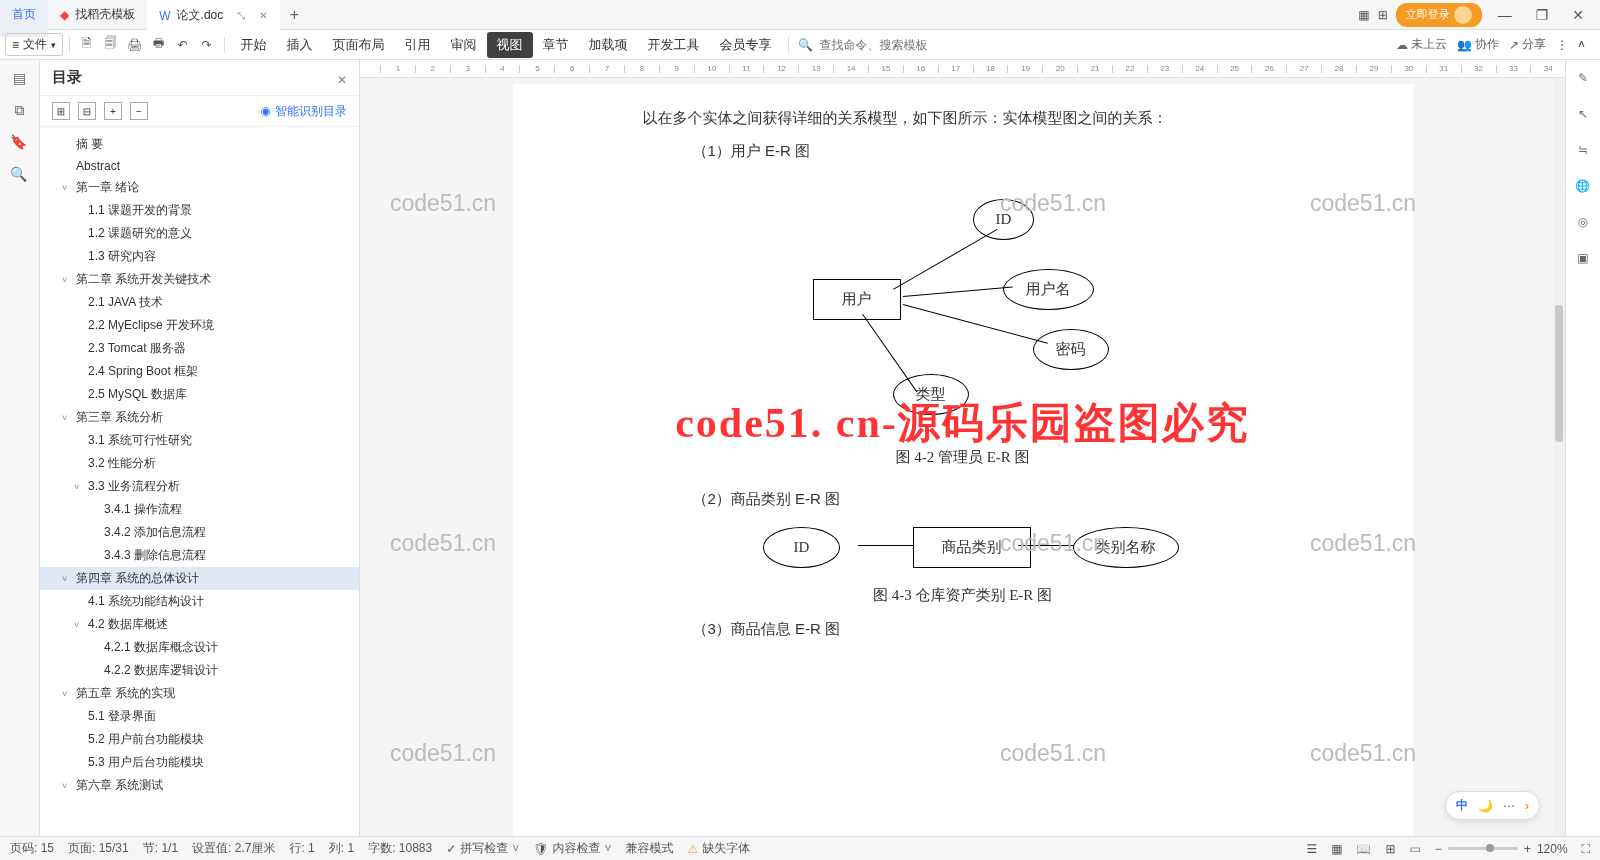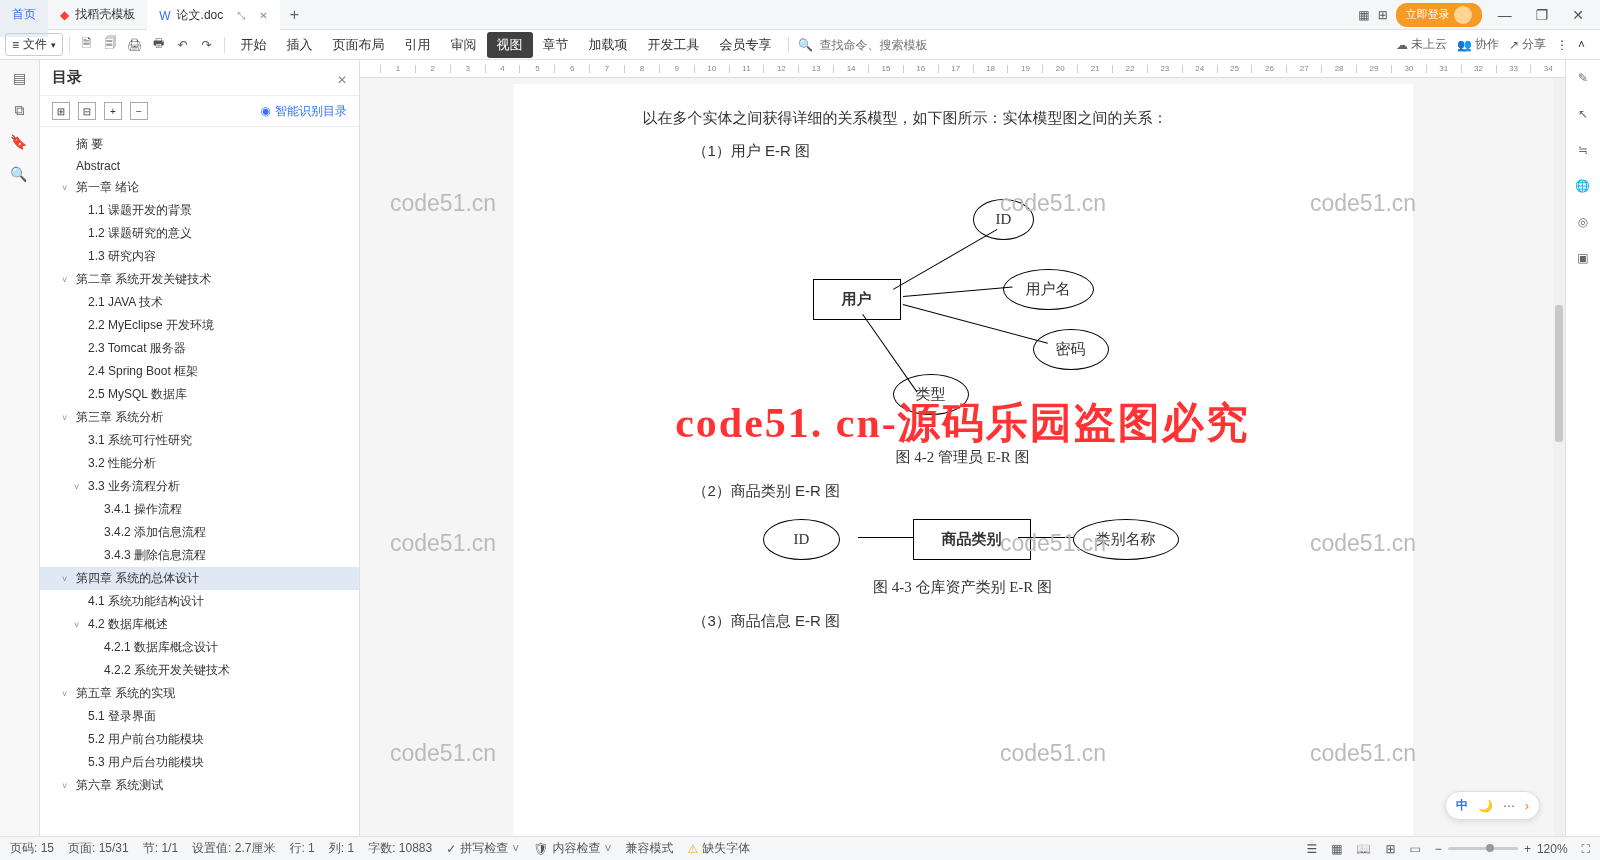--- a/index.html
+++ b/index.html
@@ -39,21 +39,21 @@
 .toc-item.selected { background: #e0e8f5; }
 .toc-chevron { font-size: 9px; color: #888; width: 10px; display: inline-block; }
 .toc-item.lvl0 { padding-left: 22px; }
 .toc-item.lvl1 { padding-left: 34px; }
 .toc-item.lvl2 { padding-left: 50px; }
 .content { flex: 1; position: relative; background: #f5f5f5; overflow: hidden; }
 .ruler { height: 18px; background: #fff; border-bottom: 1px solid #ddd; position: relative; font-size: 8px; color: #888; display: flex; align-items: center; padding-left: 20px; overflow: hidden; user-select: none; }
 .page { background: #fff; width: 900px; height: 760px; margin: 6px auto 0; padding: 20px 100px; position: relative; font-family: SimSun, serif; font-size: 15px; line-height: 1.8; }
 .page p { text-indent: 0; }
 .er-diagram { position: relative; height: 270px; margin: 5px 0; }
-.er-box { position: absolute; border: 1px solid #000; padding: 6px 28px; background: #fff; font-family: SimSun; font-weight: bold; }
+.er-box { position: absolute; border: 1px solid #000; padding: 6px 28px; background: #fff; font-family: SimSun; }
 .er-oval { position: absolute; border: 1px solid #000; border-radius: 50%; padding: 6px 22px; background: #fff; font-family: SimSun; white-space: nowrap; }
 .er-line { position: absolute; border-top: 1px solid #000; transform-origin: 0 0; }
 .caption { text-align: center; font-family: SimSun; }
 .watermark-big { position: absolute; top: 335px; left: 0; right: 0; text-align: center; color: #FF3333; font-size: 42px; font-weight: bold; font-family: SimSun; pointer-events: none; letter-spacing: 2px; }
 .wm { position: absolute; color: #bbb; font-size: 23px; pointer-events: none; font-family: Arial; }
 .right-icons { width: 35px; background: #fff; border-left: 1px solid #e0e0e0; display: flex; flex-direction: column; padding-top: 8px; gap: 16px; align-items: center; }
 .right-icons .icon { width: 20px; height: 20px; cursor: pointer; color: #666; display: flex; align-items: center; justify-content: center; }
 .float-lang { position: absolute; bottom: 40px; right: 60px; background: #fff; border: 1px solid #ddd; border-radius: 16px; padding: 5px 10px; display: flex; align-items: center; gap: 10px; box-shadow: 0 2px 6px rgba(0,0,0,0.1); }
 .float-lang > * { cursor: pointer; color: #666; }
 .statusbar { position: absolute; bottom: 0; left: 0; right: 0; height: 24px; background: #f5f6f8; border-top: 1px solid #e0e0e0; display: flex; align-items: center; padding: 0 10px; gap: 14px; font-size: 12px; color: #555; }
@@ -258,21 +258,21 @@
         <div class="toc-item lvl1">
           <span class="toc-chevron">˅</span>
           <span>4.2 数据库概述</span>
         </div>
         <div class="toc-item lvl2">
           <span class="toc-chevron"></span>
           <span>4.2.1 数据库概念设计</span>
         </div>
         <div class="toc-item lvl2">
           <span class="toc-chevron"></span>
-          <span>4.2.2 系统开发关键技术</span>
+          <span>4.2.2 数据库逻辑设计</span>
         </div>
         <div class="toc-item lvl0">
           <span class="toc-chevron">˅</span>
           <span>第五章 系统的实现</span>
         </div>
         <div class="toc-item lvl1">
           <span class="toc-chevron"></span>
           <span>5.1 登录界面</span>
         </div>
         <div class="toc-item lvl1">
@@ -335,21 +335,21 @@
         <div class="er-oval" style="left:360px;top:30px;">ID</div>
         <div class="er-oval" style="left:390px;top:100px;">用户名</div>
         <div class="er-oval" style="left:420px;top:160px;">密码</div>
         <div class="er-oval" style="left:280px;top:205px;">类型</div>
         <div class="er-line" style="left:280px;top:120px;width:120px;transform:rotate(-30deg);"></div>
         <div class="er-line" style="left:290px;top:127px;width:110px;transform:rotate(-5deg);"></div>
         <div class="er-line" style="left:290px;top:135px;width:150px;transform:rotate(15deg);"></div>
         <div class="er-line" style="left:250px;top:145px;width:95px;transform:rotate(55deg);"></div>
       </div>
       <p class="caption">图 4-2 管理员 E-R 图</p>
-      <p style="padding-left:80px;margin-top:6px;">（2）商品类别 E-R 图</p>
+      <p style="padding-left:80px;margin-top:14px;">（2）商品类别 E-R 图</p>
       <div class="er-diagram" style="height:60px;">
         <div class="er-oval" style="left:150px;top:10px;padding:6px 30px;">ID</div>
         <div class="er-box" style="left:300px;top:10px;">商品类别</div>
         <div class="er-oval" style="left:460px;top:10px;">类别名称</div>
         <div class="er-line" style="left:245px;top:28px;width:55px;"></div>
         <div class="er-line" style="left:405px;top:28px;width:55px;"></div>
       </div>
       <p class="caption">图 4-3 仓库资产类别 E-R 图</p>
       <p style="padding-left:80px;margin-top:6px;">（3）商品信息 E-R 图</p>
     </div>

